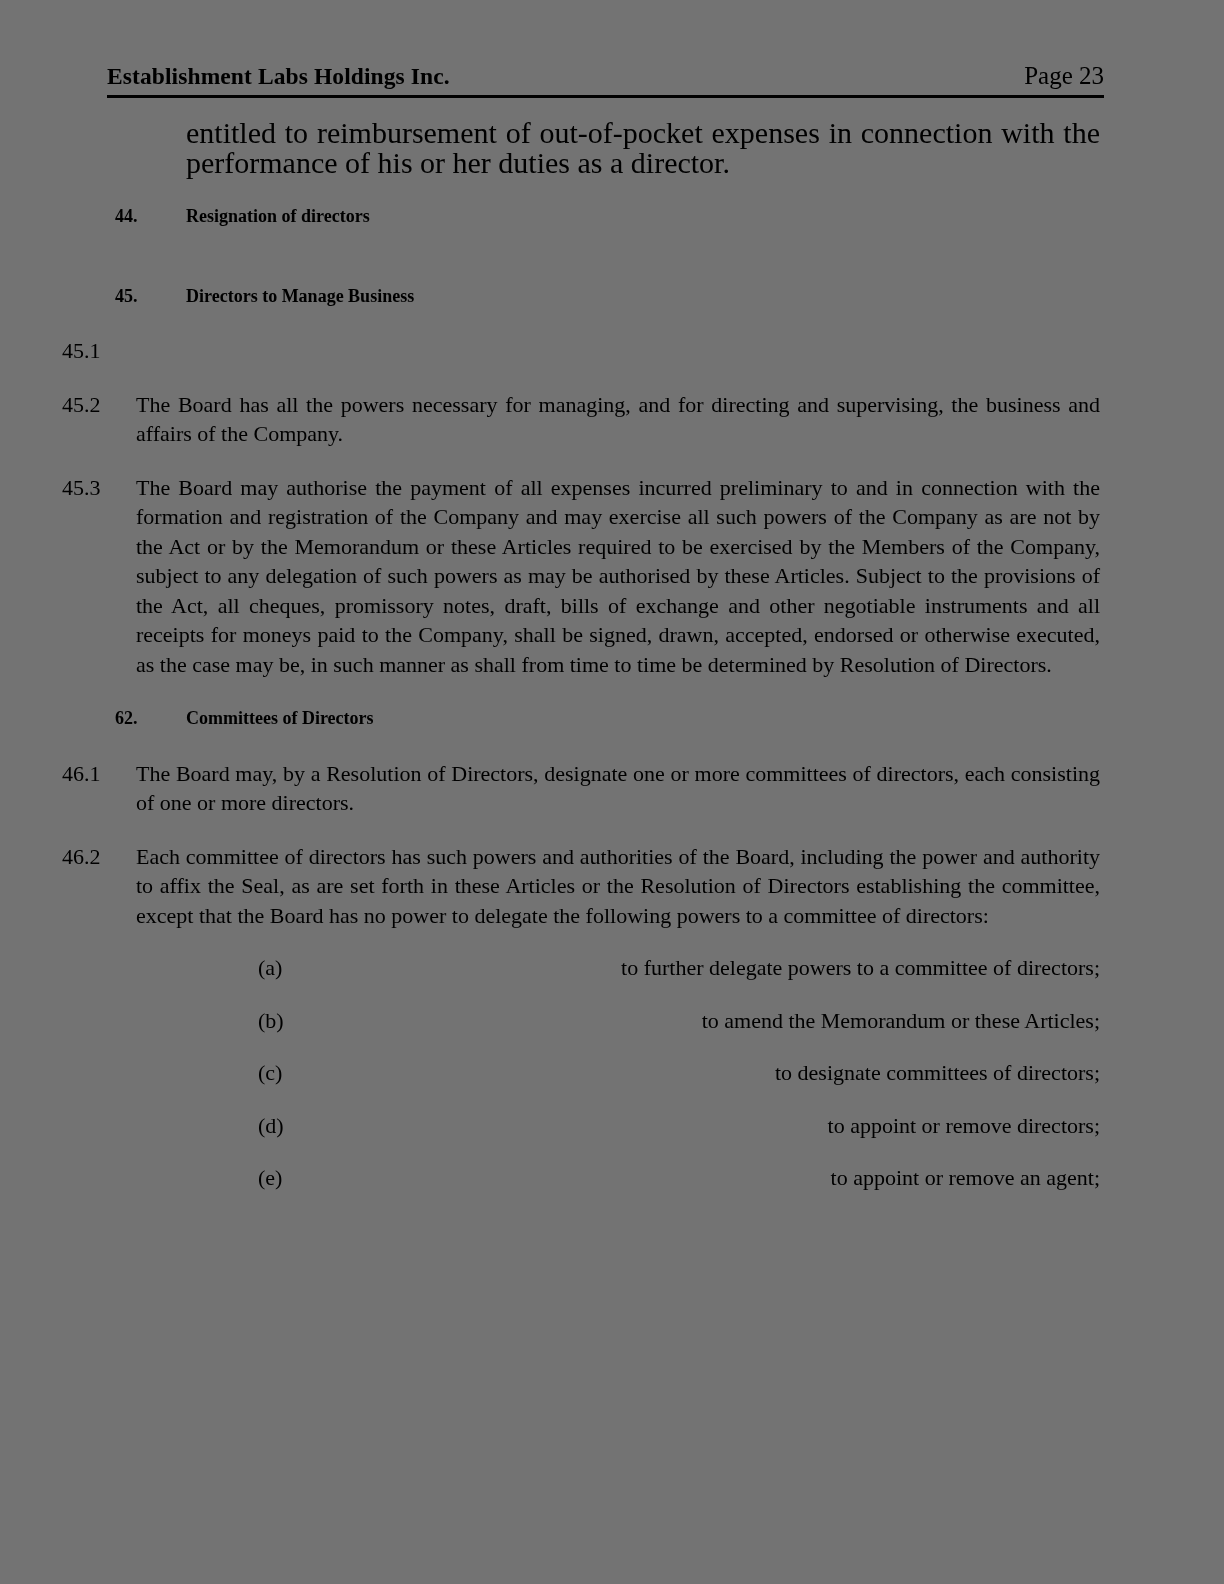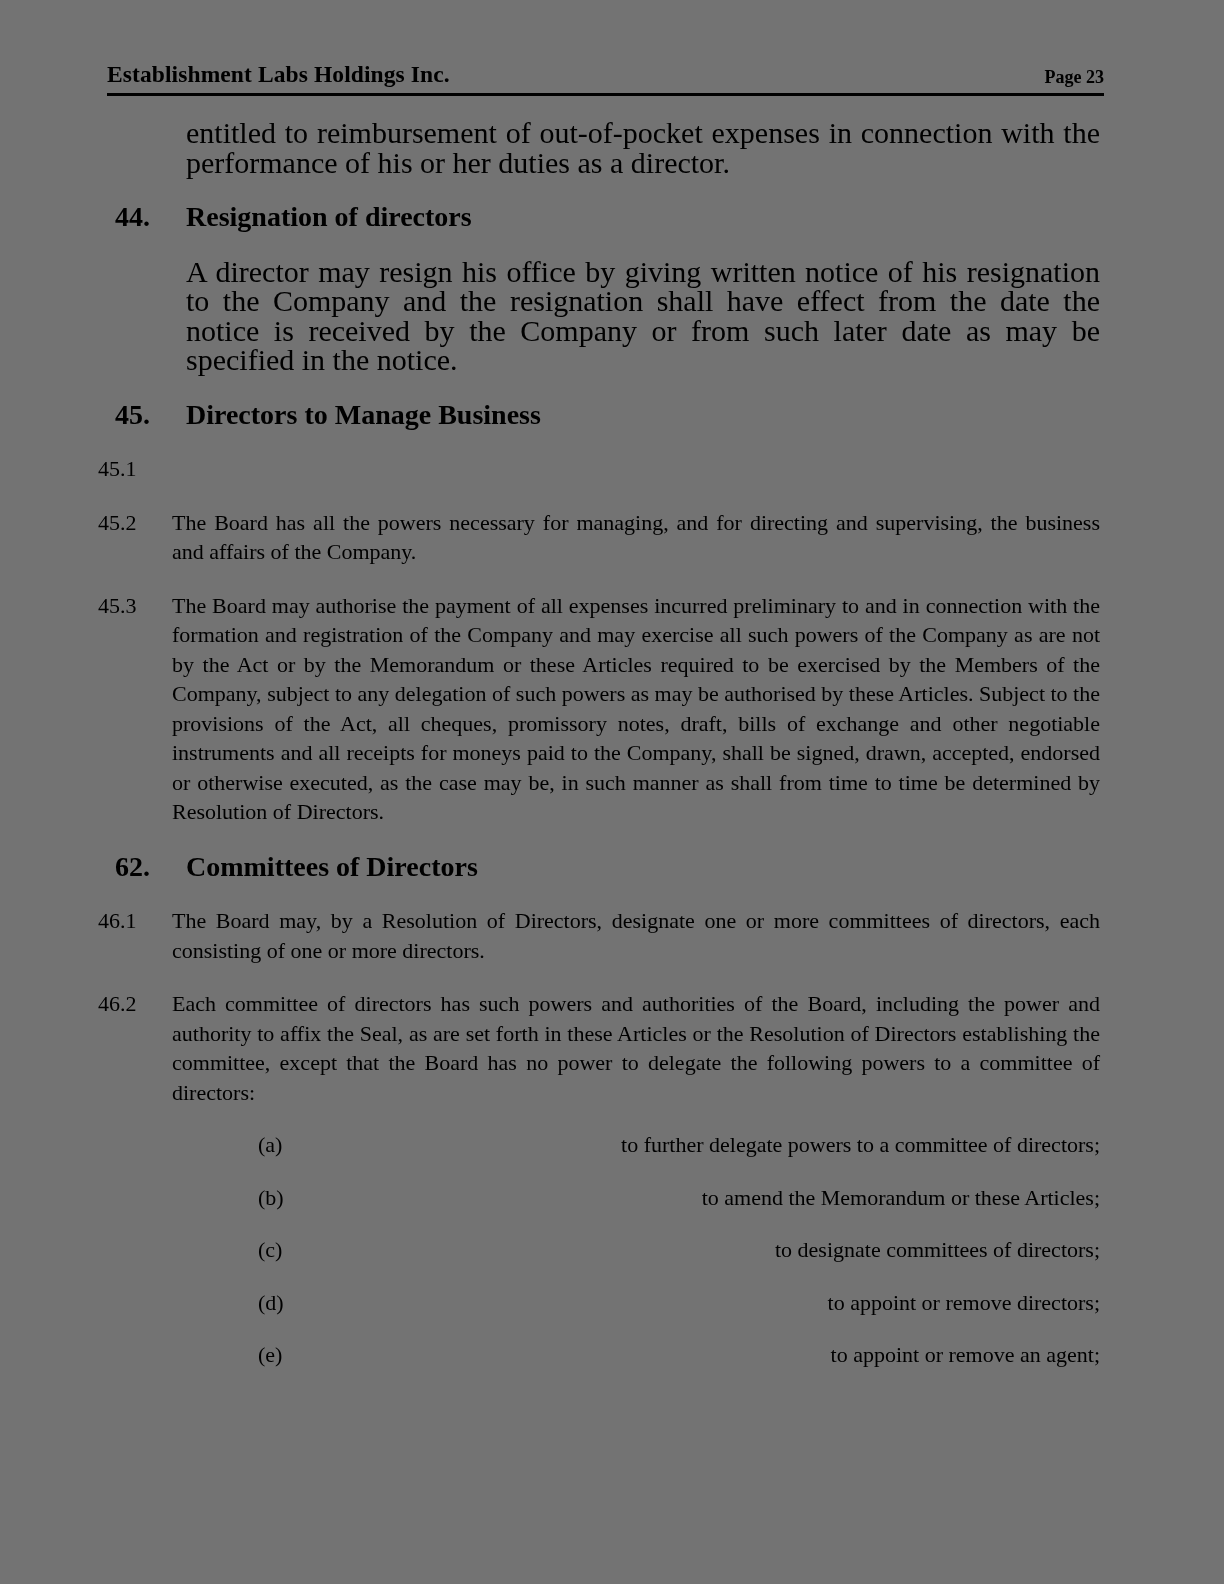--- a/index.html
+++ b/index.html
@@ -34,22 +34,22 @@
     box-sizing: border-box;
   }
   .header-company {
     font-size: 23.5px;
     font-weight: bold;
     letter-spacing: 0.1px;
     line-height: 1.1;
     white-space: nowrap;
   }
   .header-page {
-    font-size: 18px;
-    font-weight: bold;
+    font-size: 25px;
+    font-weight: normal;
     line-height: 1.1;
     white-space: nowrap;
   }
 
   
   .content {
     position: absolute;
     left: 0;
     top: 118px;
     width: 1224px;
@@ -64,37 +64,37 @@
     line-height: 29.5px;
     text-align: justify;
     text-justify: inter-word;
   }
 
   
   .section-heading {
     display: flex;
     align-items: baseline;
     padding-left: 115px;
-    font-size: 28px;
+    font-size: 18px;
     font-weight: bold;
     line-height: 29.5px;
   }
   .section-heading .num {
     width: 71px;
     flex: 0 0 71px;
   }
   .section-heading .txt {
     flex: 1 1 auto;
   }
 
   
   .clause {
     display: flex;
     align-items: baseline;
-    padding-left: 98px;
+    padding-left: 62px;
     padding-right: 124px;
     font-size: 22px;
     line-height: 29.5px;
   }
   .clause .num {
     width: 74px;
     flex: 0 0 74px;
   }
   .clause .txt {
     flex: 1 1 auto;
@@ -139,21 +139,20 @@
 
     <div class="gap-head"></div>
 
     <div class="section-heading">
       <span class="num">44.</span>
       <span class="txt">Resignation of directors</span>
     </div>
 
     <div class="gap-head"></div>
 
-    <p class="para-plain">A director may resign his office by giving written notice of his resignation to the Company and the resignation shall have effect from the date the notice is received by the Company or from such later date as may be specified in the notice.</p>
 
     <div class="gap-head"></div>
 
     <div class="section-heading">
       <span class="num">45.</span>
       <span class="txt">Directors to Manage Business</span>
     </div>
 
     <div class="gap-head"></div>
 

